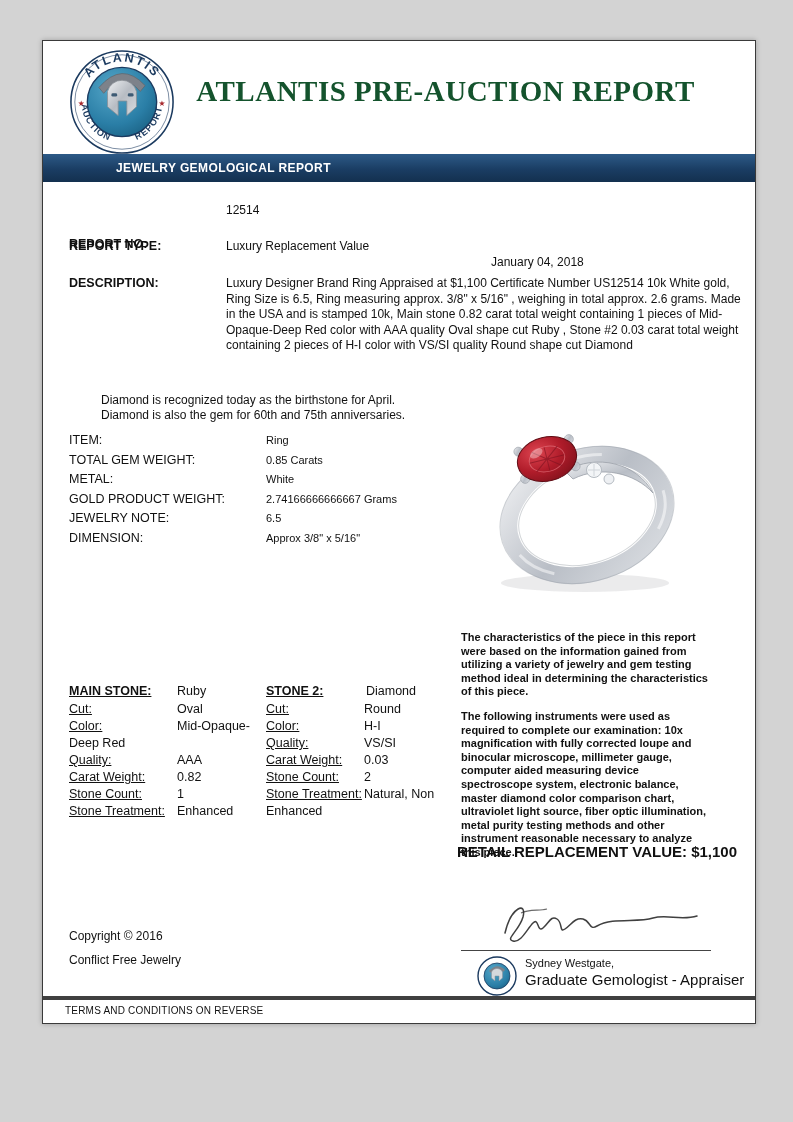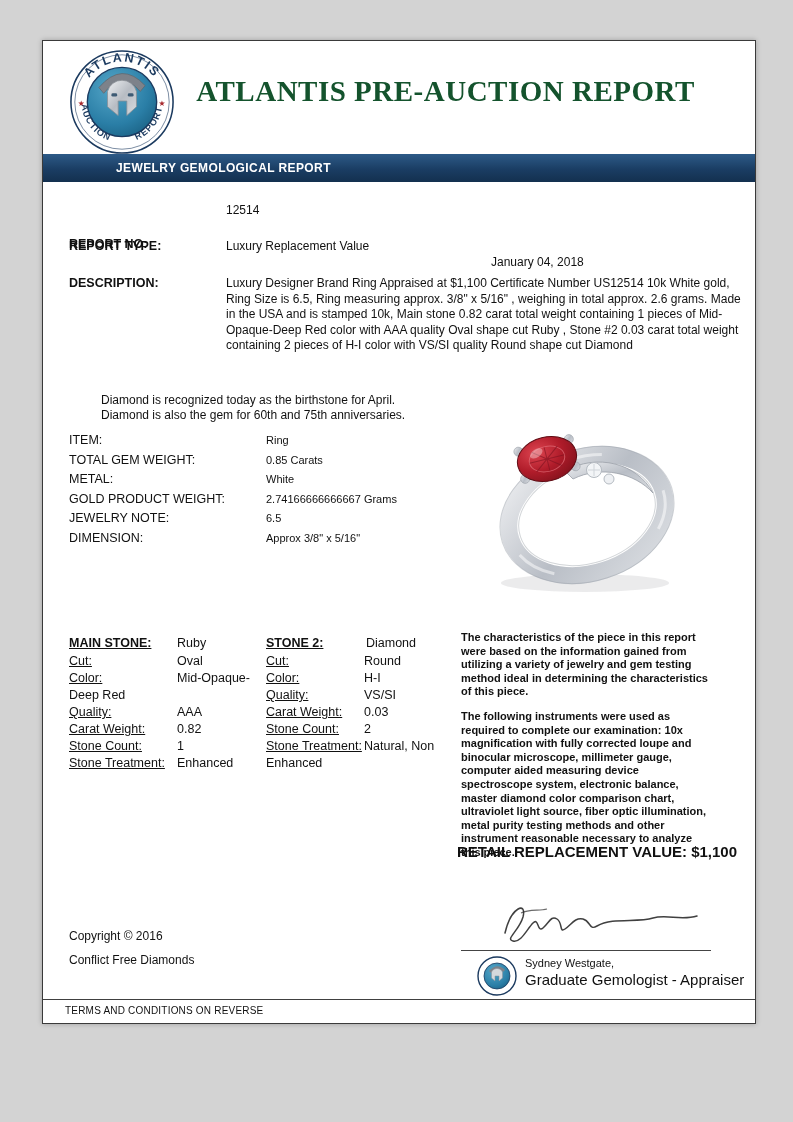--- a/index.html
+++ b/index.html
@@ -48,42 +48,42 @@
   .item-row{line-height:19.5px;font-size:12.5px;}
   .item-label{display:inline-block;width:197px;font-weight:normal;}
   .item-value{font-size:11px;}
   
   .ring-figure{position:absolute;left:404px;top:356px;width:266px;height:210px;}
   
   .stone-col{position:absolute;top:594px;font-size:12.5px;}
   .stone-main{left:26px;width:196px;}
   .stone-2{left:223px;width:200px;}
   .stone-head{line-height:17px;margin-bottom:1px;}
-  .stone-head .sh-label{display:inline-block;font-weight:bold;text-decoration:underline;}
+  .stone-head .sh-label{display:inline-block;font-weight:bold;text-decoration:underline;margin-top:48px;}
   .stone-main .sh-label{width:108px;}
   .stone-2 .sh-label{width:100px;}
   .stone-row{line-height:17px;}
   .srl{display:inline-block;text-decoration:underline;}
   .stone-main .srl{width:108px;}
   .stone-2 .srl{width:98px;}
   
   .chars{position:absolute;left:418px;top:590px;width:252px;font-size:11px;line-height:13.6px;font-weight:bold;}
   .chars p{margin:0 0 11px 0;}
   
   .valuation{position:absolute;left:414px;top:802px;width:280px;font-size:15px;font-weight:bold;white-space:nowrap;}
   
   .copyright{position:absolute;left:26px;top:888px;font-size:12px;}
   .conflict{position:absolute;left:26px;top:912px;font-size:12px;}
   .sig-svg{position:absolute;left:452px;top:852px;width:214px;height:58px;}
   .sig-line{position:absolute;left:418px;top:909px;width:250px;border-top:1px solid #444;}
   .seal{position:absolute;left:434px;top:915px;width:40px;height:40px;}
   .appr-name{position:absolute;left:482px;top:916px;font-size:11px;}
   .appr-title{position:absolute;left:482px;top:930px;font-size:15px;}
   .terms-strip{
-    position:absolute;left:0;right:0;bottom:0;height:23px;border-top:1px solid #404040;padding-left:23px;
+    position:absolute;left:0;right:0;bottom:0;height:23px;border-top:4px solid #404040;padding-left:23px;
   }
   .terms-strip span{position:absolute;left:22px;line-height:22px;font-size:10px;letter-spacing:0.2px;}
 </style>
 </head>
 <body>
 
 <div class="document">
 
   <svg class="logo" viewBox="0 0 110 110">
     <defs>
@@ -226,21 +226,21 @@
   </div>
 
   <div class="chars">
     <p>The characteristics of the piece in this report were based on the information gained from utilizing a variety of jewelry and gem testing method ideal in determining the characteristics of this piece.</p>
     <p>The following instruments were used as required to complete our examination: 10x magnification with fully corrected loupe and binocular microscope, millimeter gauge, computer aided measuring device spectroscope system, electronic balance, master diamond color comparison chart, ultraviolet light source, fiber optic illumination, metal purity testing methods and other instrument reasonable necessary to analyze this piece.</p>
   </div>
 
   <div class="valuation">RETAIL REPLACEMENT VALUE: $1,100</div>
 
   <div class="copyright">Copyright © 2016</div>
-  <div class="conflict">Conflict Free Diamonds</div>
+  <div class="conflict">Conflict Free Jewelry</div>
 
   <svg class="sig-svg" viewBox="0 0 214 58">
     <path d="M10,40 C16,14 32,8 28,24 C24,38 10,46 18,48 C26,50 32,36 38,30 C44,24 42,40 48,35 C54,30 56,22 62,26 C68,30 64,40 70,36 C76,32 80,24 88,26 C96,28 94,38 102,33 C118,24 142,30 158,25 C172,21 186,28 202,23" fill="none" stroke="#2b2b2b" stroke-width="1.5" stroke-linecap="round" opacity="0.9"></path>
     <path d="M26,20 C34,16 44,18 52,16" fill="none" stroke="#2b2b2b" stroke-width="1.1" opacity="0.7"></path>
   </svg>
   <div class="sig-line"></div>
 
   <svg class="seal" viewBox="0 0 40 40">
     <defs>
       <radialGradient id="sgrad" cx="0.38" cy="0.3" r="0.95">

